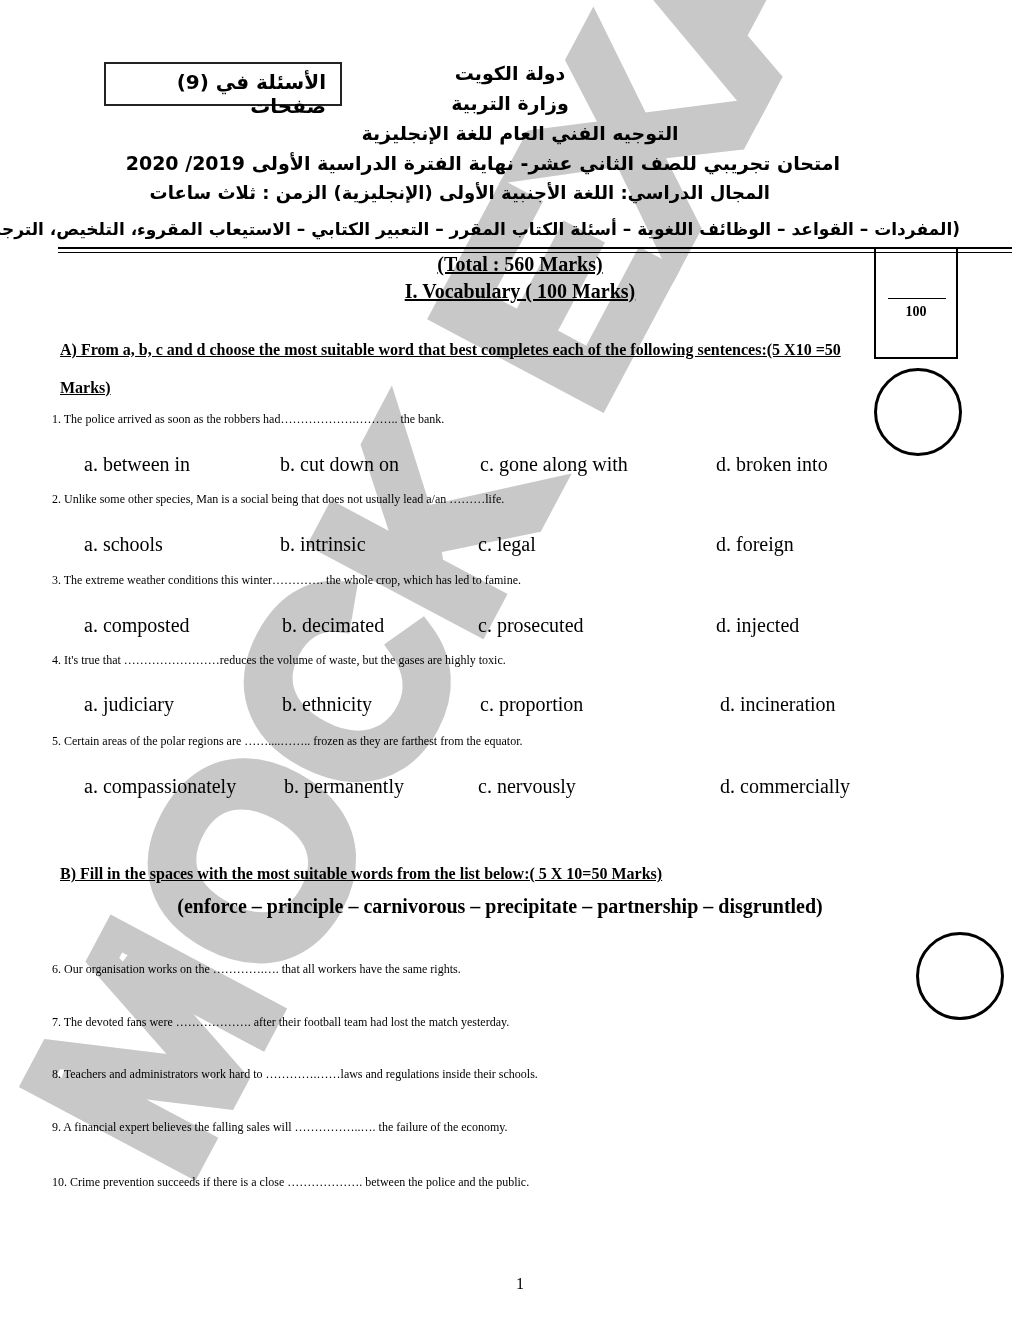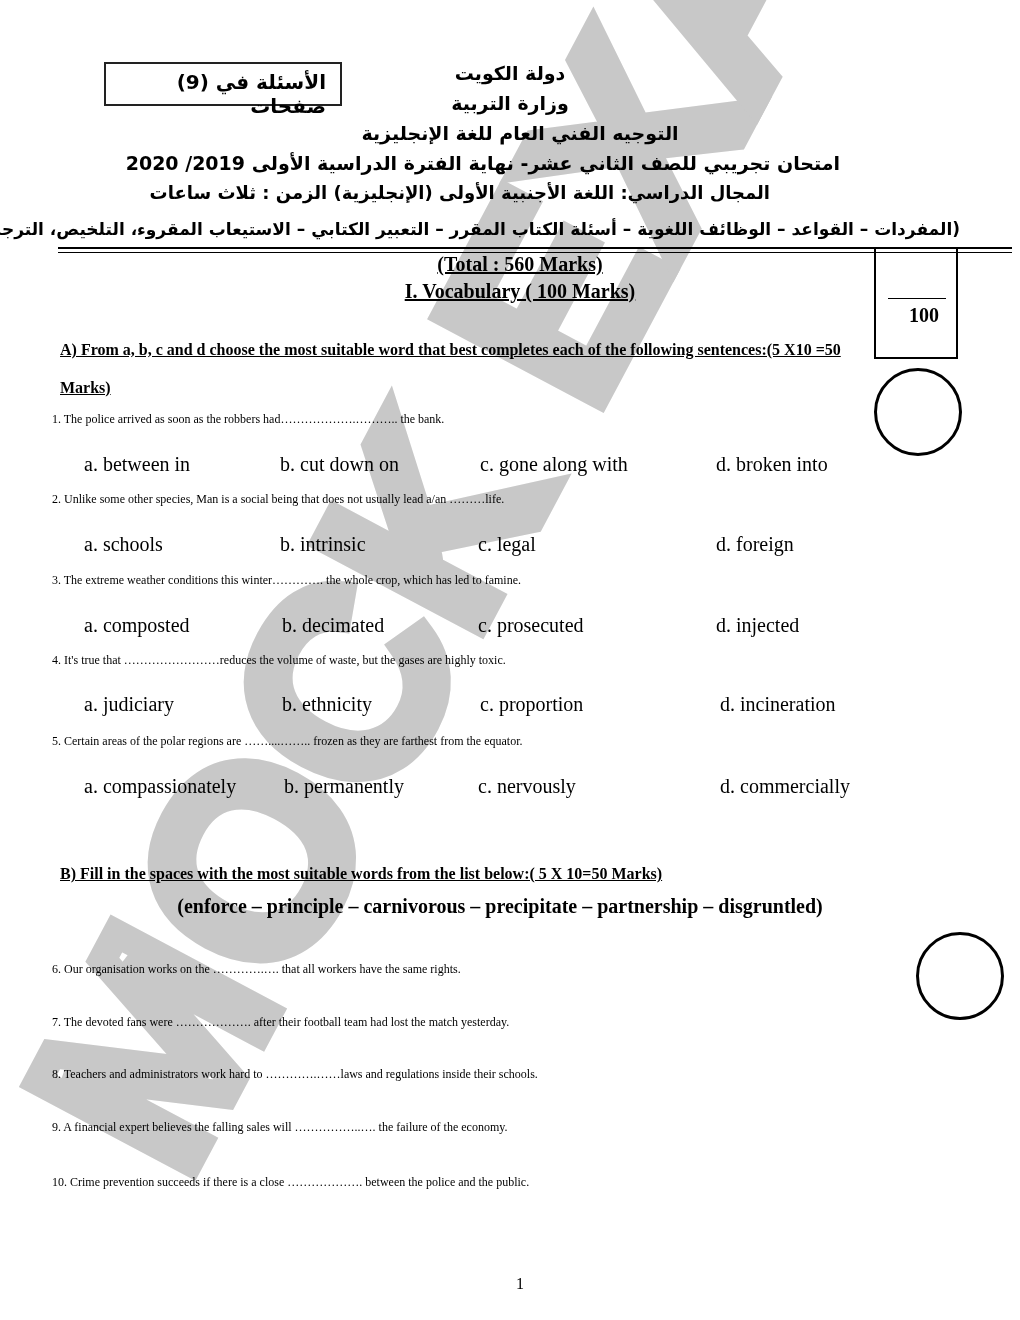--- a/index.html
+++ b/index.html
@@ -21,21 +21,21 @@
   .ar5 { left: 170px; width: 600px; top: 182px; font-size: 18px; }
   .ar6 { left: 60px; width: 900px; top: 219px; font-size: 17px; }
 
   .rule1 { left: 58px; top: 247px; width: 954px; height: 0; border-top: 2px solid #000; }
   .rule2 { left: 58px; top: 252px; width: 954px; height: 0; border-top: 1px solid #000; }
 
   
   .score-box { left: 874px; top: 247px; width: 84px; height: 112px; border: 2px solid #000;
                box-sizing: border-box; }
   .score-line { left: 888px; top: 298px; width: 58px; border-top: 1px solid #000; }
-  .score-val { left: 874px; width: 84px; top: 304px; text-align: center; font-weight: bold; font-size: 20px; padding-left: 8px; }
+  .score-val { left: 874px; width: 84px; top: 304px; text-align: center; font-weight: bold; font-size: 14px; }
 
   .circle { border: 3px solid #000; border-radius: 50%; box-sizing: border-box; }
   .c1 { left: 874px; top: 368px; width: 88px; height: 88px; }
   .c2 { left: 916px; top: 932px; width: 88px; height: 88px; }
 
   .center-title { left: 200px; width: 640px; text-align: center; font-weight: bold; font-size: 20px;
                   text-decoration: underline; }
   .t-total { top: 253px; }
   .t-vocab { top: 280px; }
 

